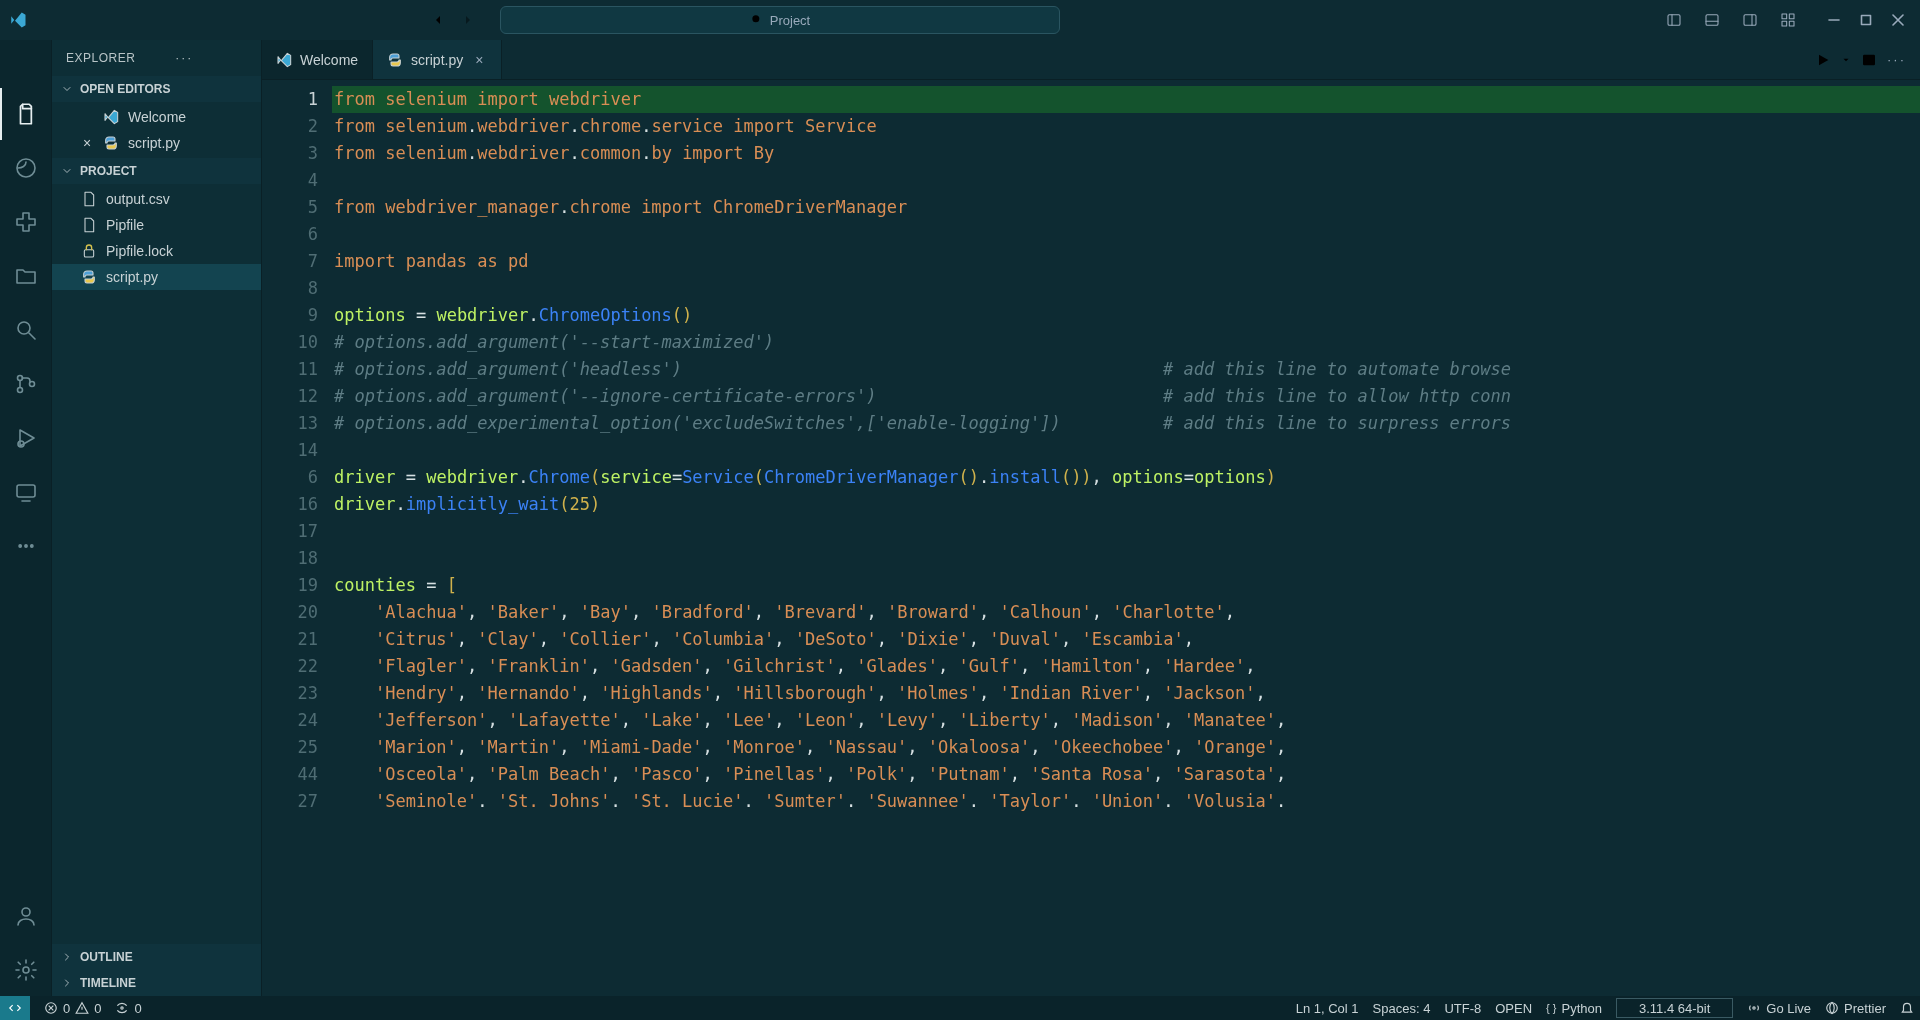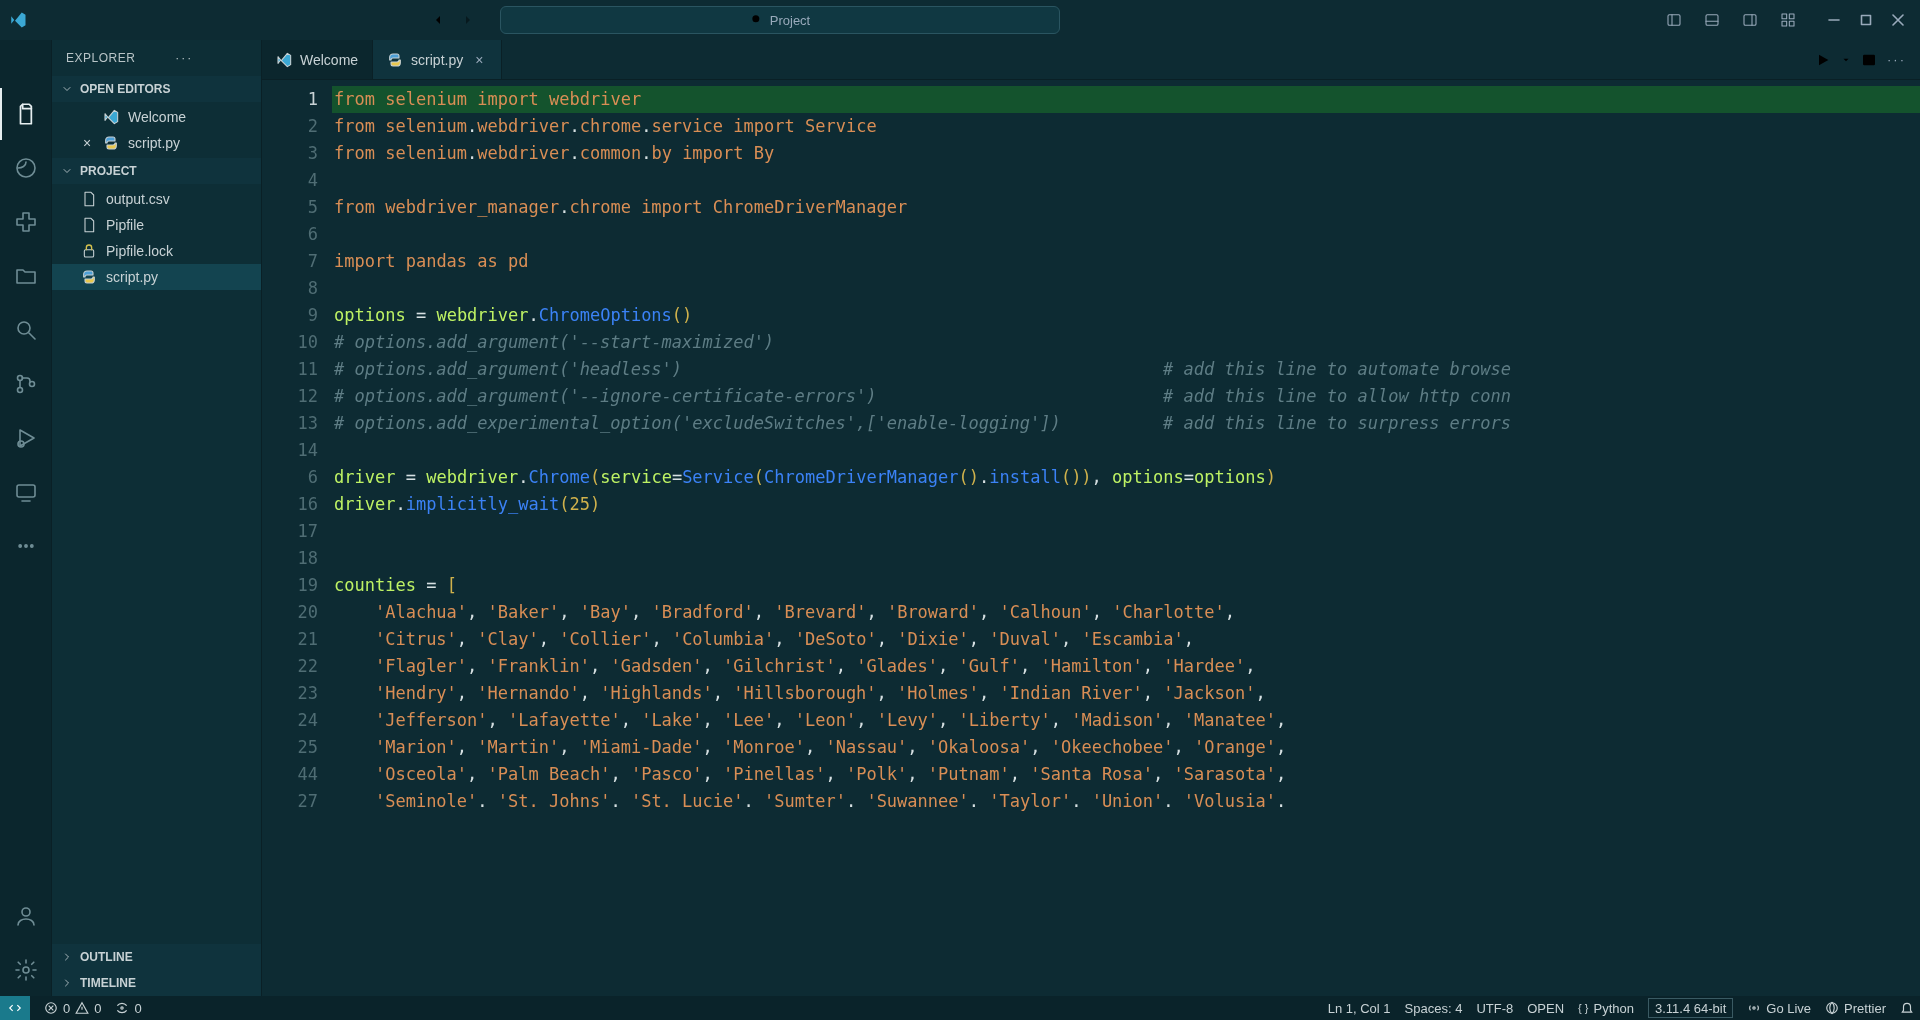--- a/index.html
+++ b/index.html
@@ -128,21 +128,21 @@
 
 .statusbar{
   height:24px; background:#0a232a; display:flex; align-items:center;
   font-size:13px; color:#c8d2d5; padding:0 6px; gap:14px;
 }
 .statusbar .remote{
   width:30px;height:24px;background:#1a7a8c;display:flex;align-items:center;justify-content:center;margin:-0 0 0 -6px;
 }
 .statusbar .sb-item{display:flex;align-items:center;gap:5px;}
 .statusbar .grow{flex:1;}
-.statusbar .boxed{border:1px solid #3a5a63;padding:0 6px;height:20px;display:flex;align-items:center;}
+.statusbar .boxed{border:1px solid #3a5a63;padding:0 22px;height:20px;display:flex;align-items:center;}
 
 
 svg{display:block;}
 .icon-btn svg, .act-item svg, .chev svg, .ficon svg {stroke:currentColor;fill:none;stroke-width:1.6;stroke-linecap:round;stroke-linejoin:round;}
 </style>
 </head>
 <body>
 
 <div class="titlebar">
   <div class="logo">

